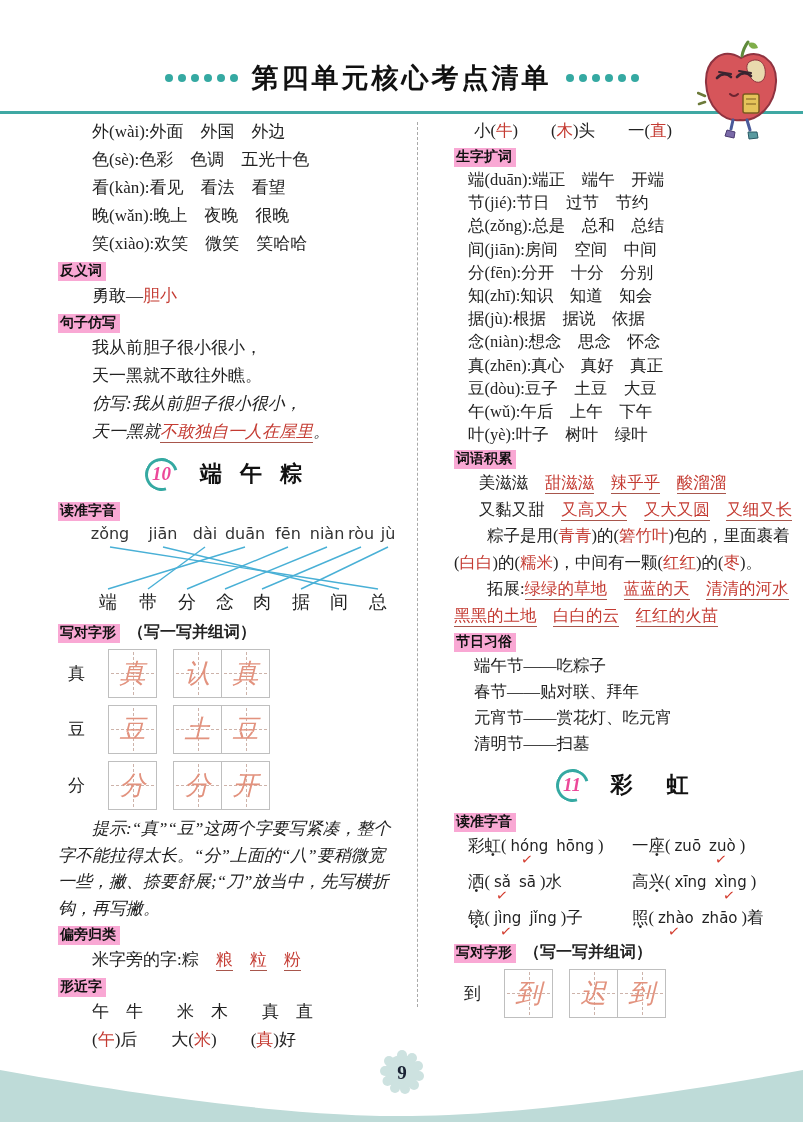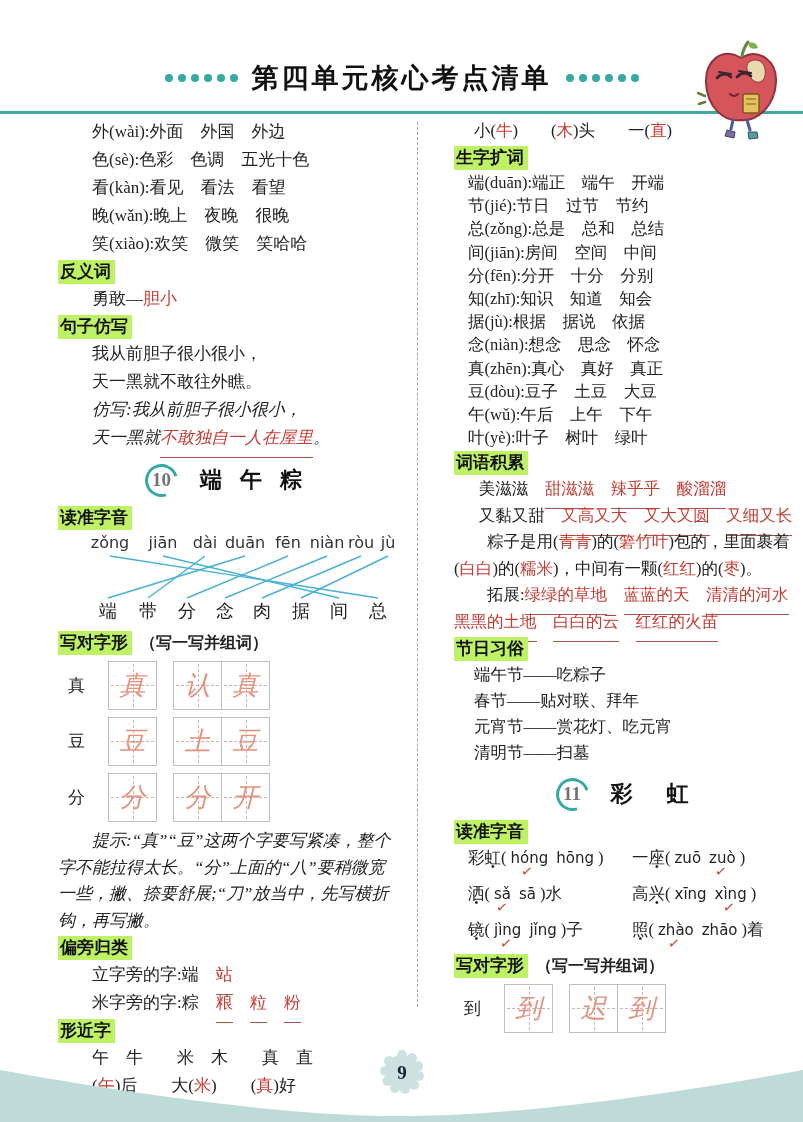--- a/index.html
+++ b/index.html
@@ -22,39 +22,39 @@
   .col{font-size:17px;}
   .col-left{width:337px;}
   .divider{width:0;border-left:1.6px dashed #a9a9a9;margin:4px 6px 75px 2px;}
   .col-right{flex:1;padding-left:10px;font-size:16.5px;}
 
   .tline{line-height:28px;white-space:pre-wrap;}
   .col-left .indent .tline, .col-left .tline{padding-left:34px;}
   .col-right .tline{padding-left:20px;line-height:26px;}
   .col-right .tight .tline{line-height:23.2px;padding-left:14px;}
   .red{color:#c43b32;}
-  .ul{border-bottom:1.6px solid #a8564c;padding-bottom:10px;}
+  .ul{border-bottom:1.6px solid #a8564c;padding-bottom:1px;}
   .kai{font-style:italic;}
   .para{line-height:26.5px;white-space:normal;}
   .ind2{text-indent:2em;}
   .ind15{text-indent:1.5em;}
 
   .sec-h{margin:2px 0 1px 0;}
-  .sec{display:inline-block;background:#bef264;padding:0 4px 1px 2px;
-       font-family:"Liberation Sans",sans-serif;font-weight:700;font-size:17px;color:#111;}
+  .sec{display:inline-block;background:#f9a8d4;padding:0 4px 1px 2px;
+       font-family:"Liberation Sans",sans-serif;font-weight:700;font-size:14px;color:#111;}
   .sec-sub{font-family:"Liberation Sans",sans-serif;font-weight:700;font-size:16px;margin-left:8px;}
 
   
   .lesson{display:flex;justify-content:center;align-items:center;gap:22px;
           margin:8px 0 6px 0;height:40px;}
   .lnum{position:relative;width:33px;height:33px;display:inline-flex;
         align-items:center;justify-content:center;}
   .lnum .ring{position:absolute;inset:0;border-radius:50%;border:3.2px solid #35a9a2;
         border-right-color:transparent;transform:rotate(28deg);}
-  .lnum b{font-size:19px;font-family:"Liberation Serif",serif;color:#737373;z-index:1;}
+  .lnum b{font-size:19px;font-family:"Liberation Serif",serif;color:#ec4899;z-index:1;font-style:italic;}
   .ltitle{font-family:"Liberation Sans",sans-serif;font-weight:700;font-size:22px;
           letter-spacing:6px;color:#111;}
 
   
   .grow{display:flex;align-items:center;gap:16px;margin:5px 0 6px 10px;height:50px;}
   .glabel{width:24px;font-size:17px;}
   .ggroup{display:flex;}
   .cell{width:47px;height:47px;border:1px solid #bfbfbf;position:relative;
         display:flex;align-items:center;justify-content:center;background:#fff;}
   .cell + .cell{margin-left:-1px;}
@@ -236,21 +236,20 @@
               <span class="cell">
                 <span class="trace">开</span>
               </span>
             </span>
           </div>
         </div>
       <div class="para ind2 kai" style="line-height:26.5px;">提示:“真”“豆”这两个字要写紧凑，整个字不能拉得太长。“分”上面的“八”要稍微宽一些，撇、捺要舒展;“刀”放当中，先写横折钩，再写撇。</div>
 
       <div class="sec-h"><span class="sec">偏旁归类</span></div>
       <div>
-          <div class="tline"><span class="">立字旁的字:端　</span><span class="red ul">站</span></div>
           <div class="tline"><span class="">米字旁的字:粽　</span><span class="red ul">粮</span><span class="">　</span><span class="red ul">粒</span><span class="">　</span><span class="red ul">粉</span></div>
         </div>
 
       <div class="sec-h"><span class="sec">形近字</span></div>
       <div>
           <div class="tline"><span class="">午　牛　　米　木　　真　直</span></div>
           <div class="tline"><span class="">(</span><span class="red">午</span><span class="">)后　　大(</span><span class="red">米</span><span class="">)　　(</span><span class="red">真</span><span class="">)好</span></div>
         </div>
     </div>
 

